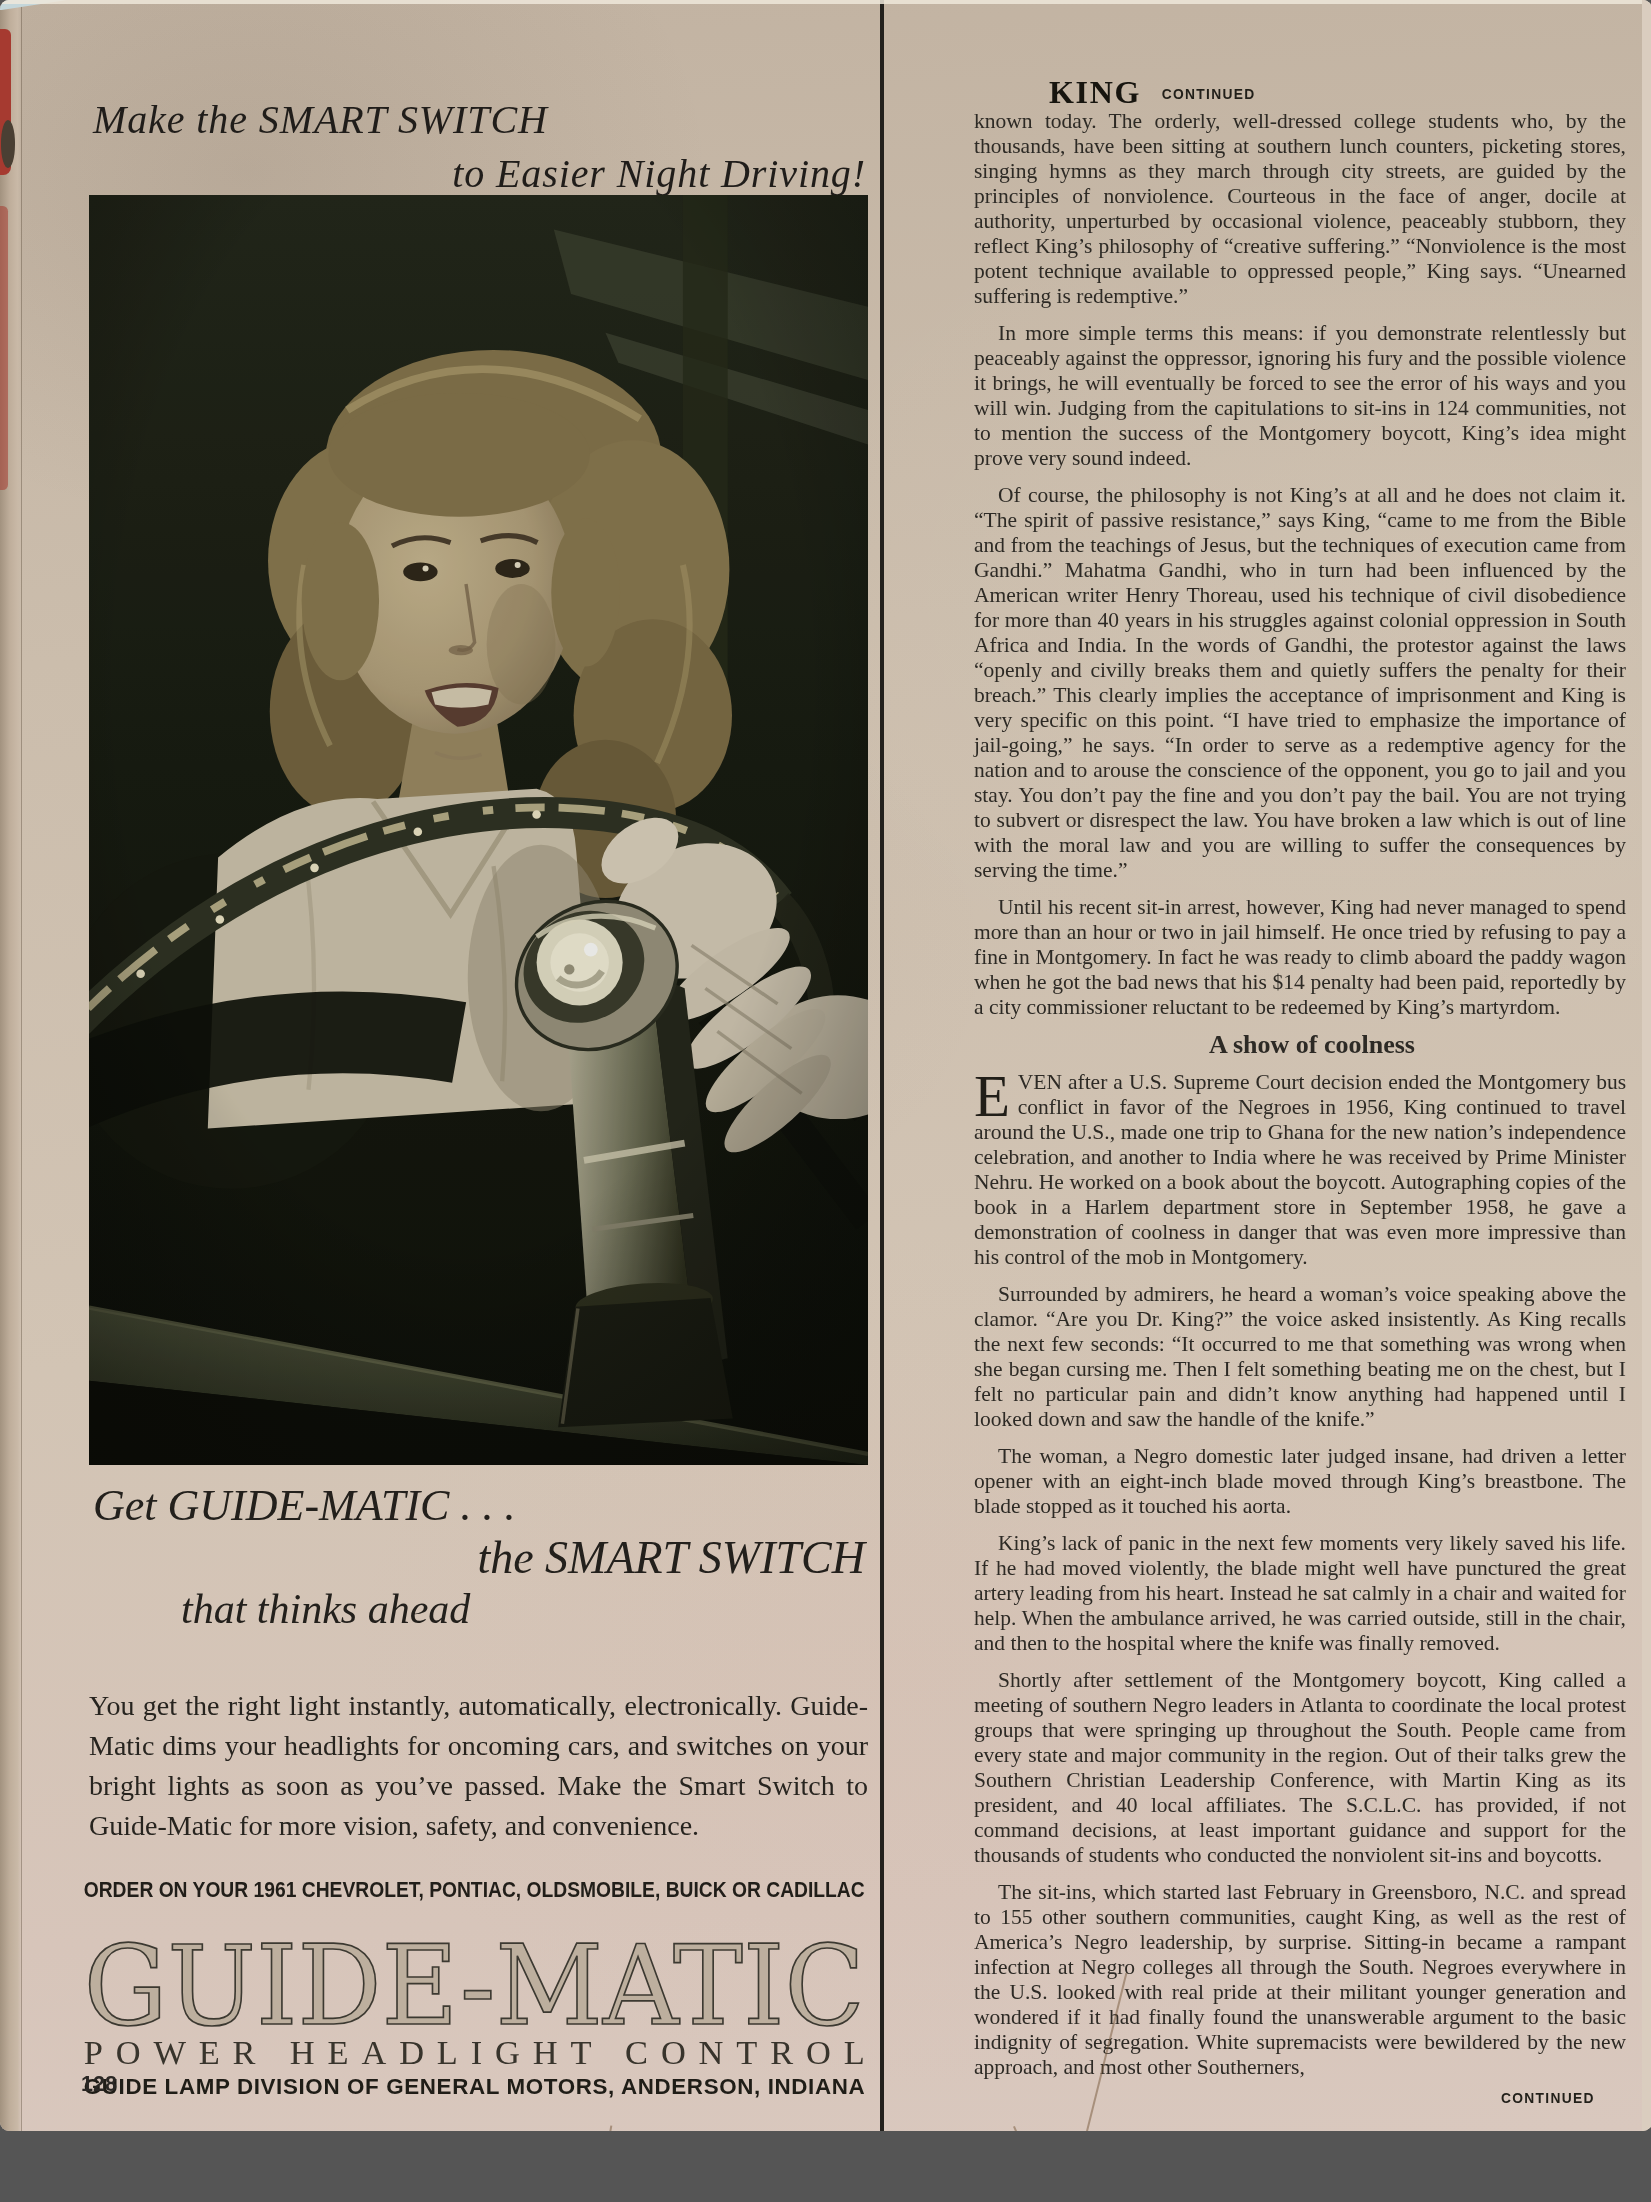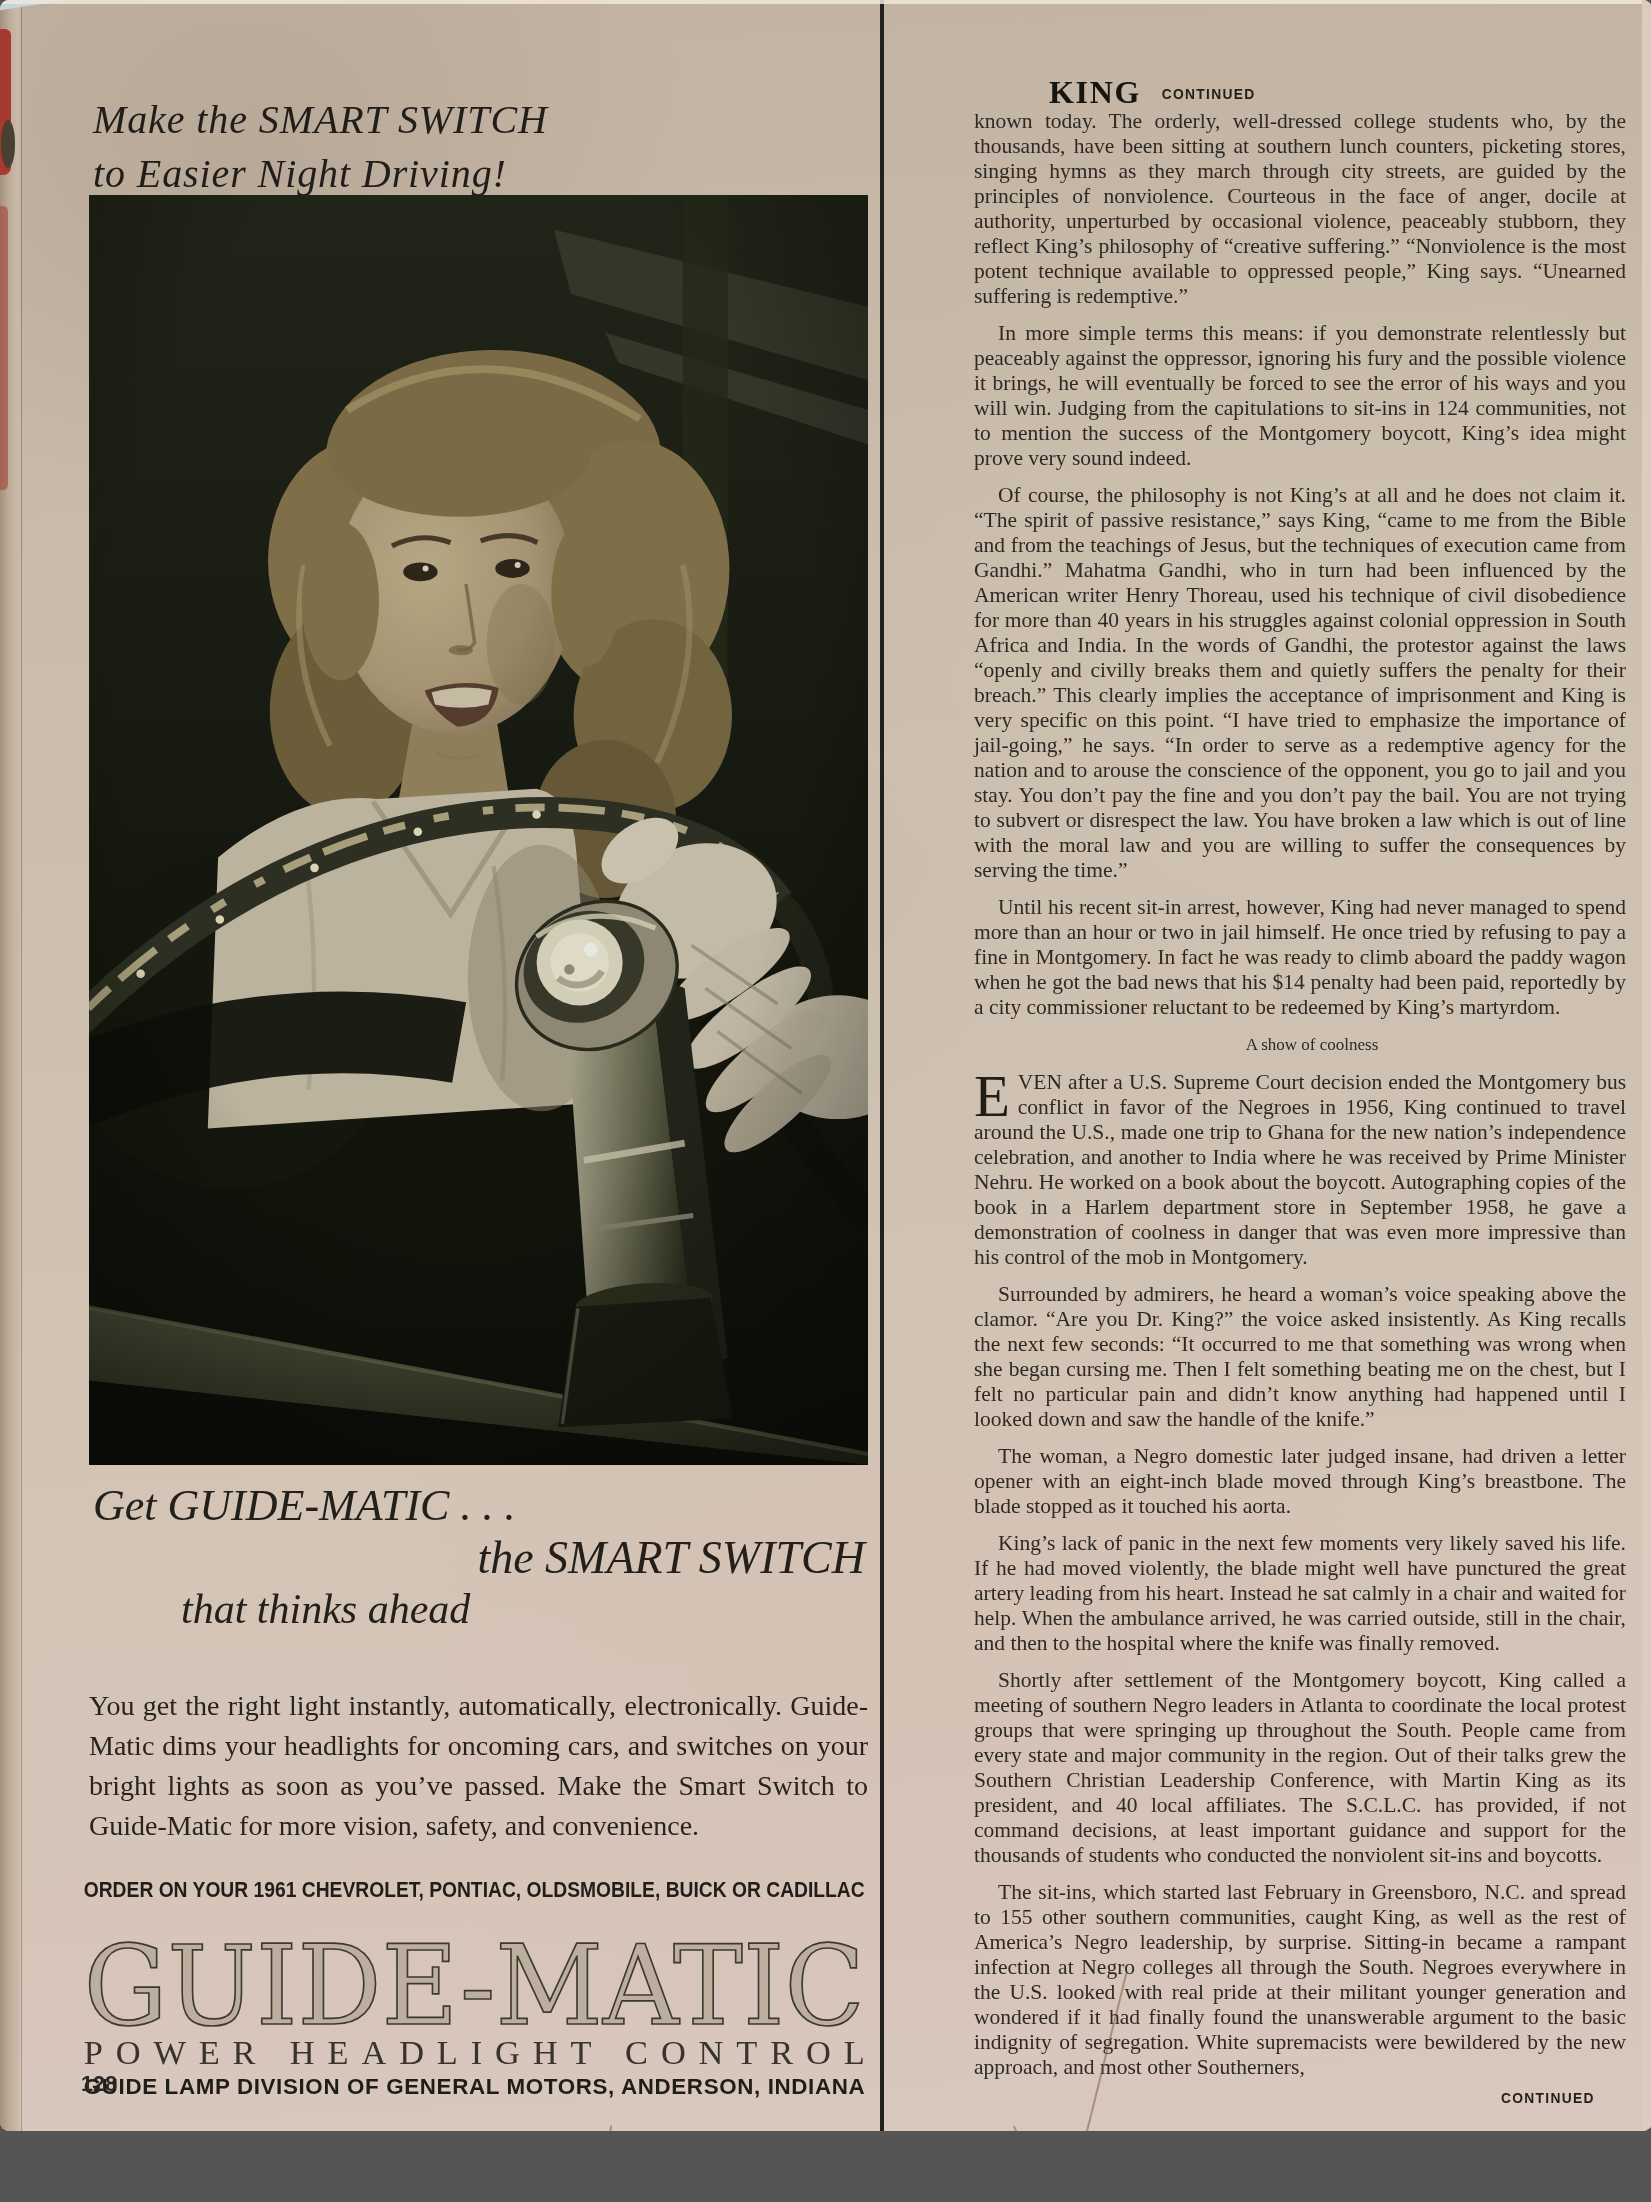--- a/index.html
+++ b/index.html
@@ -21,38 +21,38 @@
   .corner-sliver{left:0;top:0;width:67px;height:10.3px;background:#c4d6da;clip-path:polygon(0 0,100% 0,0 100%);}
   .top-edge{left:0;top:0;width:1652px;height:4.3px;background:rgba(238,231,218,.85);}
   .edge-right{right:0;top:0;width:10.3px;height:2203px;background:#dacdbf;}
   .bottom-pale{left:0;top:2178px;width:1652px;height:15.5px;background:#b5c1c1;}
   .bottom-dark{left:0;top:2193px;width:1652px;height:9.5px;background:#2f3733;}
   .crack{background:rgba(118,88,58,.5);}
   
   .divider{left:880px;top:0;width:4.3px;height:2178px;background:#23211d;}
   
   .ad-headline-1{left:93px;top:96px;font:italic 40px/1.2 "Liberation Serif",serif;color:#201d1a;letter-spacing:0.9px;}
-  .ad-headline-2{left:93px;top:150px;width:773px;font:italic 40px/1.2 "Liberation Serif",serif;color:#201d1a;letter-spacing:0.9px;}
+  .ad-headline-2{left:93px;top:150px;width:773px;text-align:right;font:italic 40px/1.2 "Liberation Serif",serif;color:#201d1a;letter-spacing:0.9px;}
   .photo-frame{left:89px;top:195px;width:779px;height:1270px;background:#12150d;}
   .photo-frame svg{display:block;width:100%;height:100%;}
   .tagline-1{left:93px;top:1482px;font:italic 44px/1.1 "Liberation Serif",serif;color:#23201c;}
   .tagline-2{left:93px;top:1533px;width:772px;text-align:right;font:italic 46px/1.1 "Liberation Serif",serif;color:#23201c;}
   .tagline-3{left:181px;top:1586px;font:italic 42px/1.1 "Liberation Serif",serif;color:#23201c;}
   .tagline-4{left:243px;top:1633px;font:italic 42px/1.1 "Liberation Serif",serif;color:#23201c;}
   .ad-body{left:89px;top:1686px;width:779px;font:28px/40px "Liberation Serif",serif;text-align:justify;color:#27241f;}
   .brand-svg{left:82px;top:1869px;width:787px;height:237px;}
   .page-number{left:81px;top:2074px;font:bold 21.5px/1 "Liberation Sans",sans-serif;color:#2a2724;}
   
   .article-header{left:1006px;top:76px;white-space:nowrap;margin-left:43px;}
   .article-title{font:bold 32px/1 "Liberation Serif",serif;letter-spacing:1.7px;color:#17150f;}
   .article-title-suffix{font:bold 13.8px/1 "Liberation Sans",sans-serif;letter-spacing:1.3px;color:#211f19;margin-left:20.6px;vertical-align:4.3px;}
   .article-body{left:962px;top:97px;width:676px;font:21.5px/25px "Liberation Serif",serif;text-align:justify;color:#2d2a25;}
   .article-body p{margin:12px;text-indent:24px;}
   .article-body p.noindent{text-indent:0;}
-  .subhead{text-align:center;font-weight:normal;font-size:17px;line-height:26px;margin:21.5px 0 16.3px;text-indent:0;}
+  .subhead{text-align:center;font-weight:bold;font-size:26px;line-height:26px;margin:21.5px 0 16.3px;text-indent:0;}
   .dropcap{float:left;font-size:59px;line-height:46px;padding:2.6px 7.7px 0 0;color:#211e18;}
   .footer-continued{left:1501px;top:2092px;font:bold 13.8px/1 "Liberation Sans",sans-serif;letter-spacing:1.3px;color:#211f19;}
 </style>
 </head>
 <body>
 
 <div class="page">
   <div class="mottle"></div>
 
   <div class="abs ad-headline-1">Make the SMART SWITCH</div>

